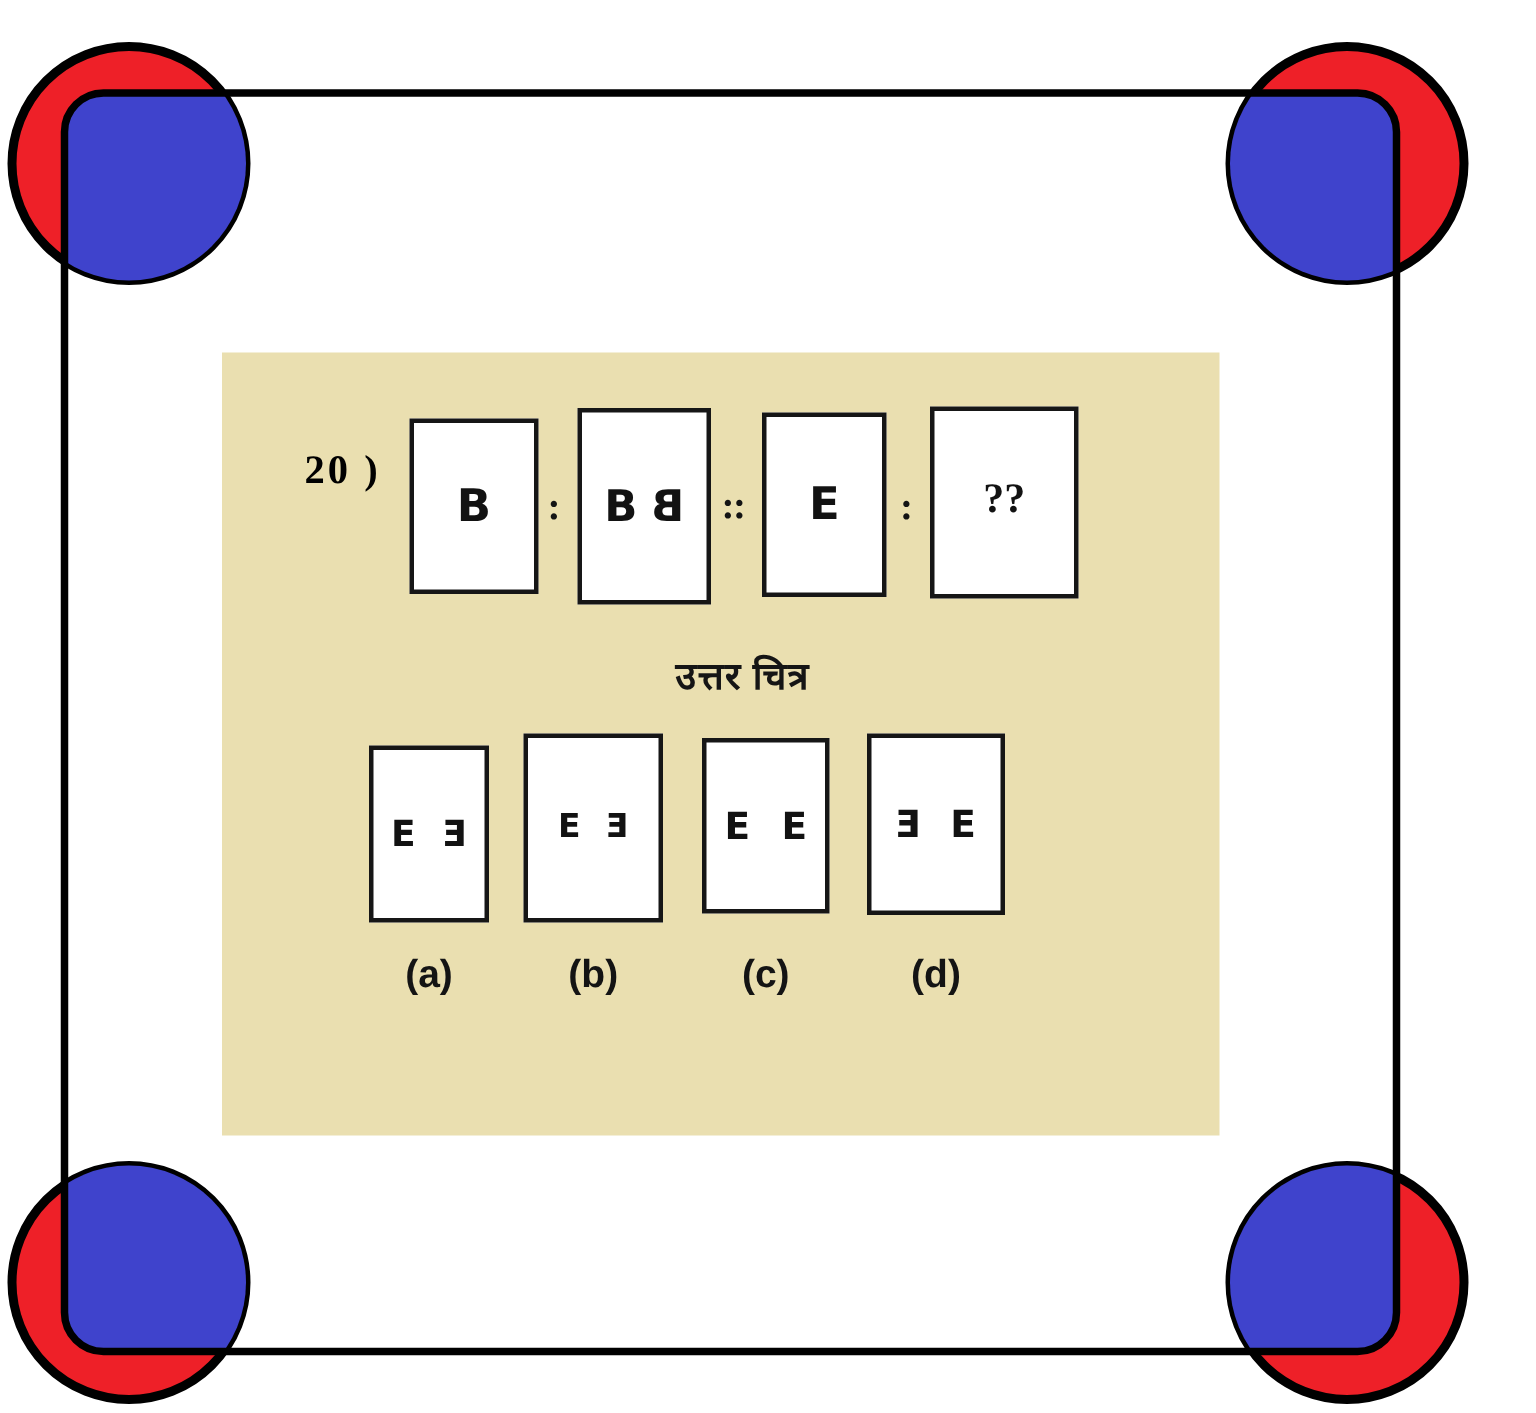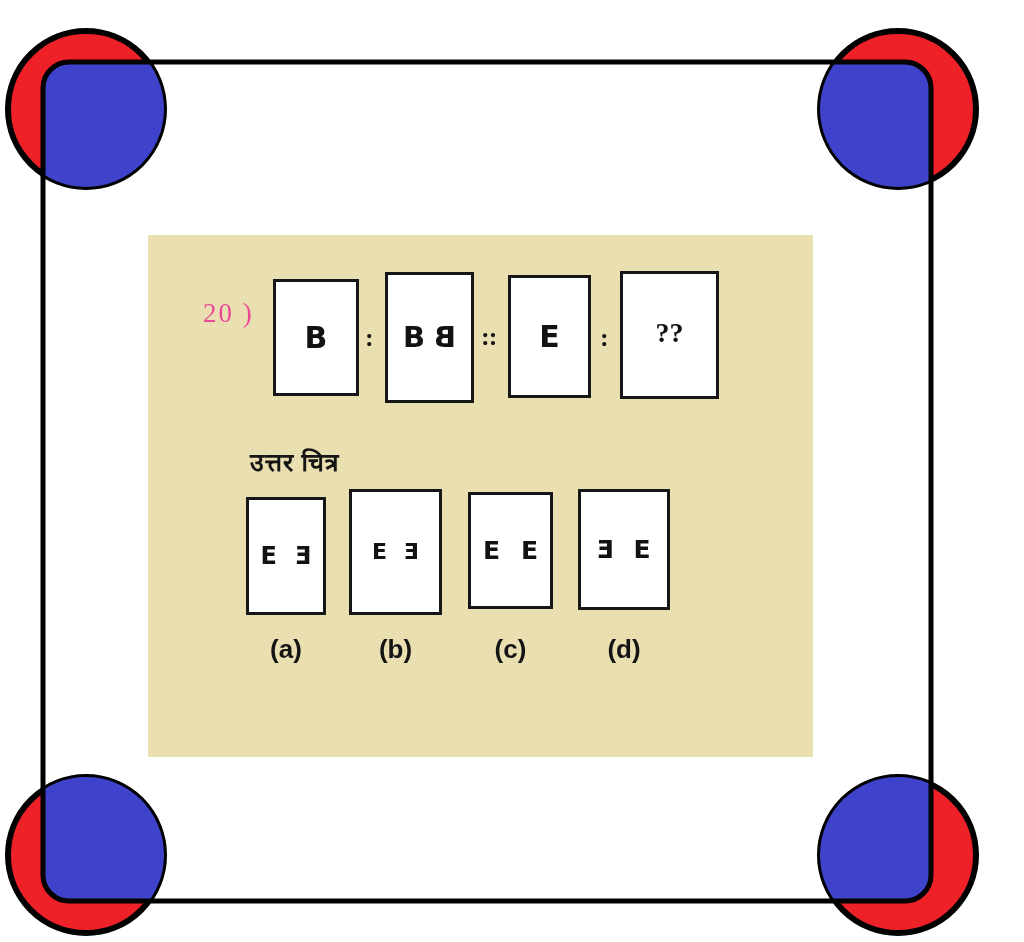--- a/index.html
+++ b/index.html
@@ -25,29 +25,29 @@
   .heading{
     position:absolute;
     font-family:"Liberation Serif","DejaVu Serif",serif;
     font-size:25px;
     font-weight:600;
     color:#151515;
     letter-spacing:1px;
     white-space:nowrap;
   }
   #h-question{left:200px;top:242px;width:290px;text-align:center;}
-  #h-answer{left:250px;top:444px;width:290px;text-align:left;}
+  #h-answer{left:250px;top:432px;width:290px;text-align:right;}
 
   
   .qnum{
     position:absolute;
     left:203px;top:298px;
     font-size:27px;
-    font-weight:normal;
-    color:#ec4899;
+    font-weight:bold;
+    color:#000000;
     font-family:"Liberation Serif","DejaVu Serif",serif;
     letter-spacing:2px;
   }
 
   
   .fig{
     position:absolute;
     background:#ffffff;
     border:3px solid #161616;
     box-sizing:border-box;

